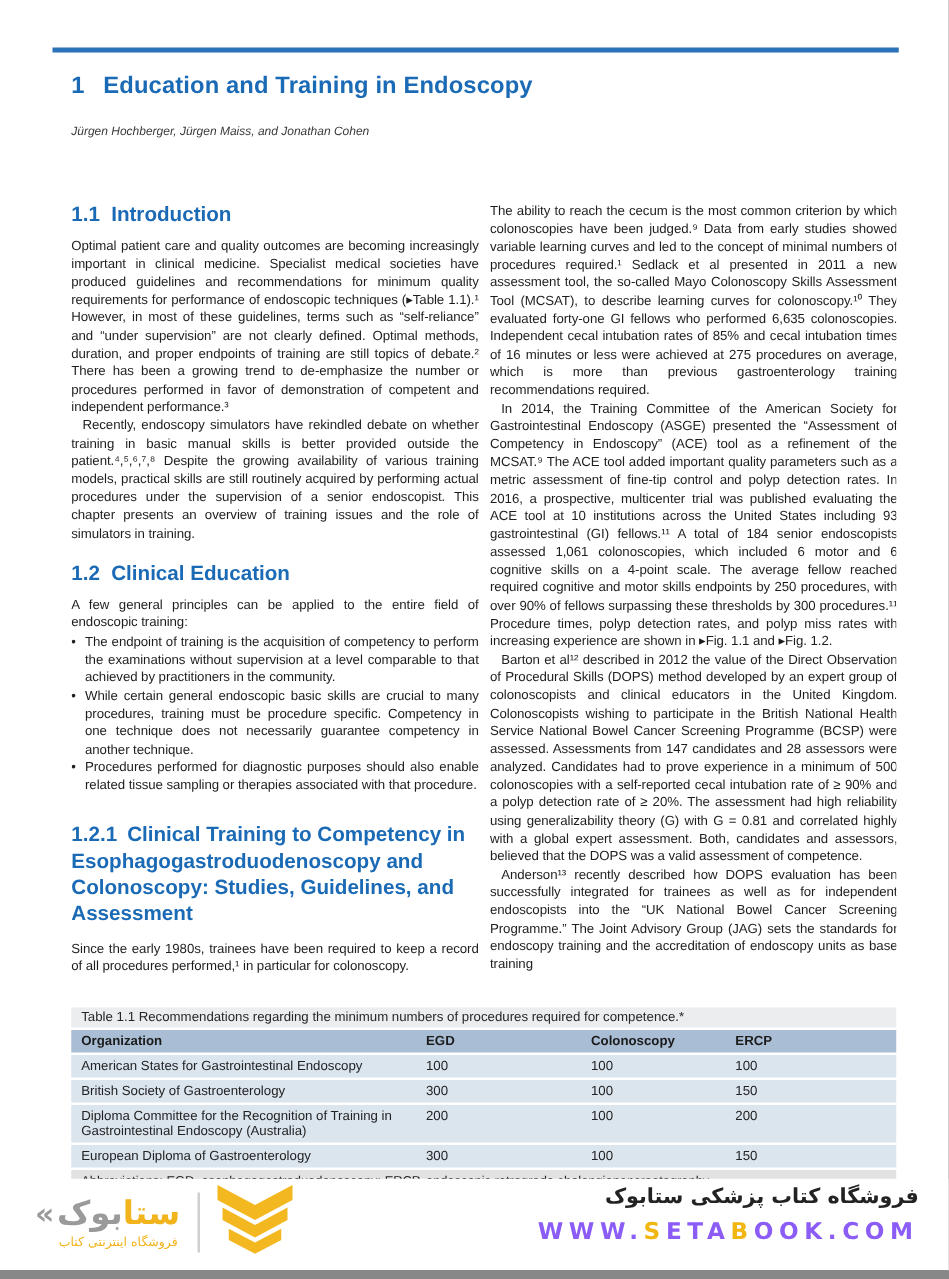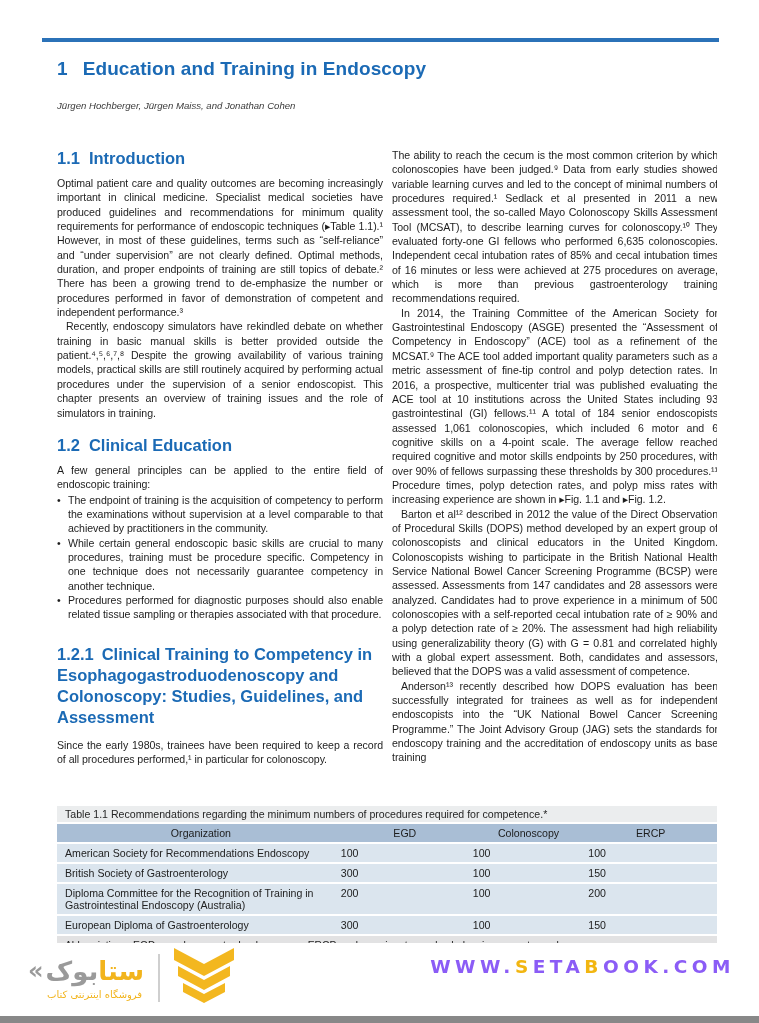--- a/index.html
+++ b/index.html
@@ -5,41 +5,41 @@
   html,body{margin:0;padding:0;background:#888;}
   .page{position:relative;width:759px;height:1016px;background:#ffffff;
         font-family:"Liberation Sans",sans-serif;overflow:hidden;margin:0 auto;}
   
   .top-rule{position:absolute;left:42px;top:38px;width:677px;height:4px;background:#2b72b8;}
   
   .chapter{position:absolute;left:57px;top:58px;color:#1b6ab5;font-weight:bold;font-size:19px;letter-spacing:.1px;}
   .chapter .num{margin-right:15px;}
   .authors{position:absolute;left:57px;top:100px;font-style:italic;font-size:9.6px;color:#3a3a3a;}
   
-  .cols{position:absolute;left:57px;top:148px;width:660px;height:654px;display:flex;gap:9px;overflow:hidden;}
+  .cols{position:absolute;left:57px;top:162px;width:660px;height:654px;display:flex;gap:9px;overflow:hidden;}
   .col{width:326px;flex:0 0 326px;}
   .col p{margin:0;font-size:10.6px;line-height:14.35px;text-align:justify;color:#1d1d1d;letter-spacing:-.05px;}
   .col p.indent{text-indent:9px;}
   .h-blue{color:#1b6ab5;font-weight:bold;margin:0;}
   .h2{font-size:16.5px;line-height:20px;margin:0 0 8px 0;}
   .h2 .hnum{margin-right:9px;}
   .h2.spaced{margin-top:15px;}
   .h3{font-size:16.5px;line-height:21px;margin:22px 0 10px 0;}
   .h3 .hnum{margin-right:8px;text-align:right;}
   .bullets{margin:1px 0 0 0;}
   .bullet{display:flex;}
   .bullet .dot{flex:0 0 11px;font-size:10.6px;line-height:14.35px;color:#1d1d1d;}
   .bullet .btxt{flex:1;font-size:10.6px;line-height:14.35px;text-align:justify;color:#1d1d1d;letter-spacing:-.05px;}
   
   .tbl{position:absolute;left:57px;top:806px;width:660px;font-size:10.6px;color:#222;}
   .tbl-caption{background:#ebedee;padding:2px 8px;color:#262626;}
   .tbl-row{display:grid;grid-template-columns:43% 20% 17.5% 19.5%;background:#dbe5ee;margin-top:2px;}
   .tbl-row > div{padding:3px 4px 3px 0;}
   .tbl-row > div:first-child{padding-left:8px;}
-  .tbl-head{background:#a9bed5;font-weight:normal;color:#1c1c1c;text-align:center;}
+  .tbl-head{background:#a9bed5;font-weight:bold;color:#1c1c1c;}
   .tbl-note{background:#e2e2e3;margin-top:2px;padding:4px 8px;font-size:10.3px;}
   
   .footer{position:absolute;left:0;bottom:0;width:759px;height:73px;background:#ffffff;}
   .logo{position:absolute;left:28px;top:5px;display:flex;align-items:center;}
   .wordmark-col{display:flex;flex-direction:column;align-items:flex-end;}
   .wordmark{display:flex;align-items:center;direction:ltr;font-family:"DejaVu Sans",sans-serif;font-weight:bold;font-size:26px;line-height:30px;}
   .wordmark .guillemet{color:#9a9a9a;font-size:24px;margin-right:2px;}
   .wm-gray{color:#9a9a9a;}
   .wm-yellow{color:#f2b41c;}
   .tagline{direction:rtl;font-family:"DejaVu Sans",sans-serif;font-size:10px;color:#f2b41c;margin-top:3px;margin-right:2px;}
@@ -111,21 +111,21 @@
     <div class="tbl-caption">Table 1.1  Recommendations regarding the minimum numbers of procedures required for competence.*</div>
 
     <div class="tbl-row tbl-head">
       <div>Organization</div>
       <div>EGD</div>
       <div>Colonoscopy</div>
       <div>ERCP</div>
     </div>
 
     <div class="tbl-row">
-      <div>American Society for Recommendations Endoscopy</div>
+      <div>American States for Gastrointestinal Endoscopy</div>
       <div>100</div>
       <div>100</div>
       <div>100</div>
     </div>
 
     <div class="tbl-row">
       <div>British Society of Gastroenterology</div>
       <div>300</div>
       <div>100</div>
       <div>150</div>
@@ -162,20 +162,21 @@
       </div>
       <div class="logo-divider"></div>
       <svg width="64" height="60" viewBox="0 0 64 60" aria-hidden="true">
         <path d="M2,0 L32,16 L62,0 L62,12 L32,28 L2,12 Z" fill="#f3b71f"></path>
         <path d="M6,18 L32,32 L58,18 L58,28 L32,42 L6,28 Z" fill="#f3b71f"></path>
         <path d="M11,35 L32,46 L53,35 L53,44 L32,55 L11,44 Z" fill="#f3b71f"></path>
       </svg>
     </div>
 
     <div class="store">
+      <div class="store-title">فروشگاه کتاب پزشکی ستابوک</div>
       <div class="site">
         <span class="seg-dark">WWW.</span><span class="seg-accent">S</span><span class="seg-dark">ETA</span><span class="seg-accent">B</span><span class="seg-dark">OOK.COM</span>
       </div>
     </div>
 
   </div>
 
 </div>
 
 </body></html>

